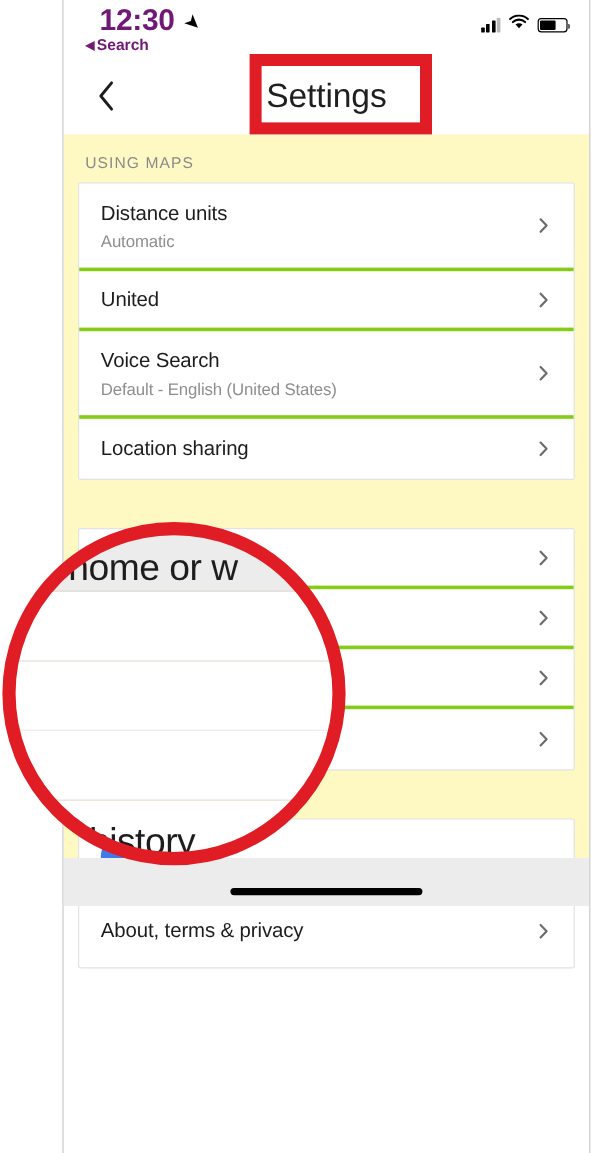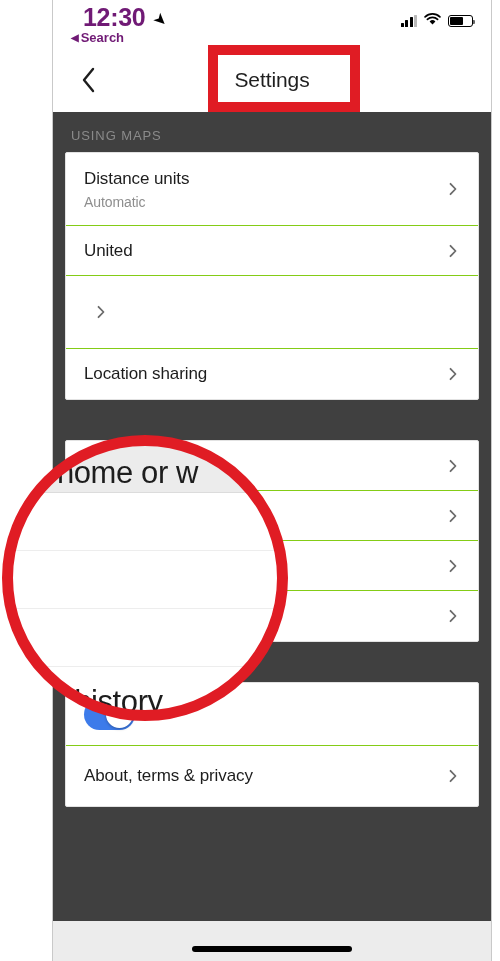--- a/index.html
+++ b/index.html
@@ -120,50 +120,50 @@
     position: absolute;
     left: 18px;
     width: 34px; height: 34px;
     display: flex;
     align-items: center;
     justify-content: center;
   }
   #nav-title {
     width: 100%;
     text-align: center;
-    font-size: 21px;
+    font-size: 28px;
     color: #1f1f1f;
     letter-spacing: -0.1px;
   }
 
   
   #content {
-    background: #404040;
-    height: 849px;
+    background: #fef9c3;
+    height: 643px;
     position: relative;
   }
   .section-header {
     font-size: 13px;
     color: #8a8a8a;
     letter-spacing: 0.9px;
     padding: 16px 0 9px 18px;
   }
   .card {
     background: #ffffff;
     margin: 0 12px;
     border: 1px solid #e2e2e2;
     border-radius: 2px;
   }
   .row {
     position: relative;
     display: flex;
     align-items: center;
     min-height: 50px;
     padding: 0 18px 0 18px;
-    border-bottom: 1px solid #84cc16;
+    border-bottom: 3px solid #84cc16;
     box-sizing: border-box;
   }
   .row:last-child { border-bottom: none; }
   .row.tall { min-height: 73px; }
   .row-text { flex: 1; }
   .row-title {
     font-size: 17px;
     color: #1d1d1d;
     letter-spacing: -0.1px;
   }
@@ -339,20 +339,24 @@
         <div class="row-text">
           <div class="row-title">United</div>
         </div>
         <span class="chev">
           <svg width="14" height="14" viewBox="0 0 14 14">
               <path d="M4.5 1.8 L9.5 7 L4.5 12.2" stroke="#6b6b6b" stroke-width="1.8" fill="none" stroke-linecap="round" stroke-linejoin="round"></path>
             </svg>
         </span>
       </div>
       <div class="row tall">
+        <div class="row-text">
+          <div class="row-title">Voice Search</div>
+          <div class="row-sub">Default - English (United States)</div>
+        </div>
         <span class="chev">
           <svg width="14" height="14" viewBox="0 0 14 14">
               <path d="M4.5 1.8 L9.5 7 L4.5 12.2" stroke="#6b6b6b" stroke-width="1.8" fill="none" stroke-linecap="round" stroke-linejoin="round"></path>
             </svg>
         </span>
       </div>
       <div class="row">
         <div class="row-text">
           <div class="row-title">Location sharing</div>
         </div>

